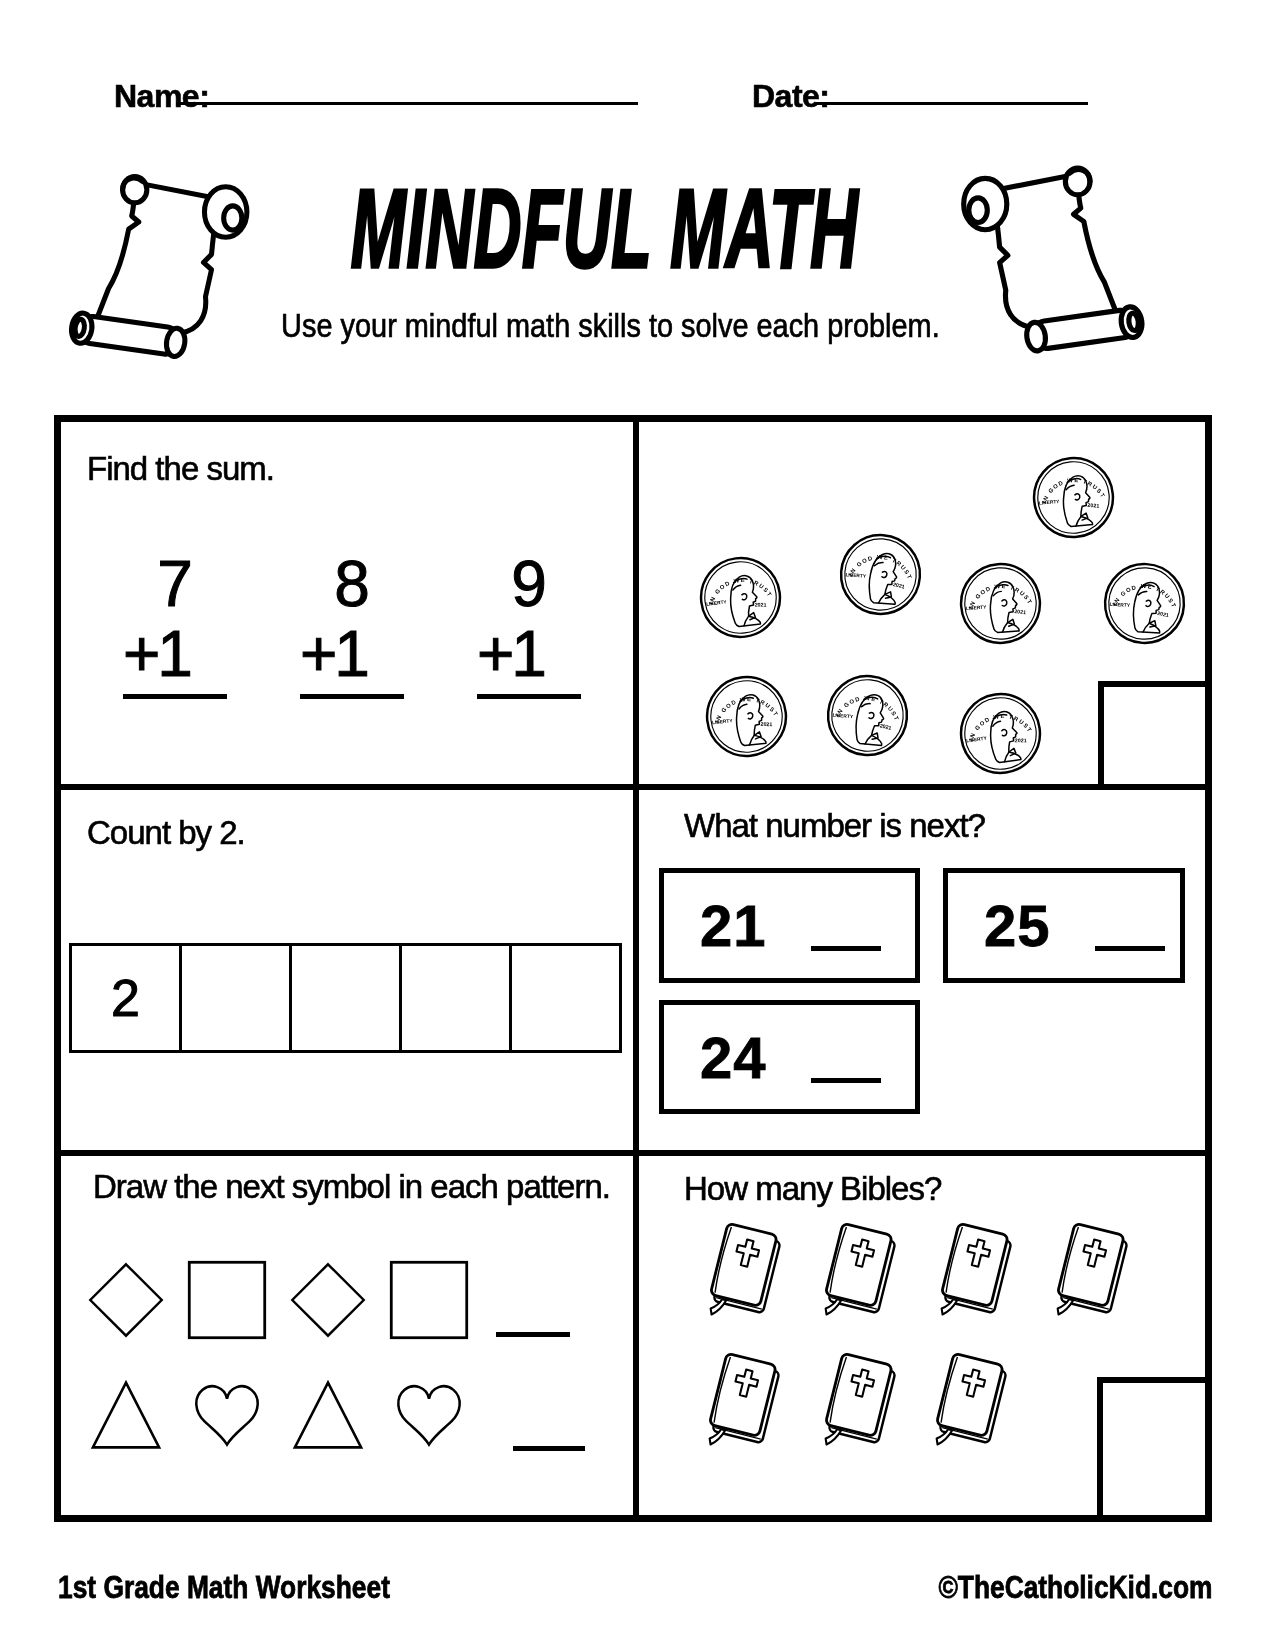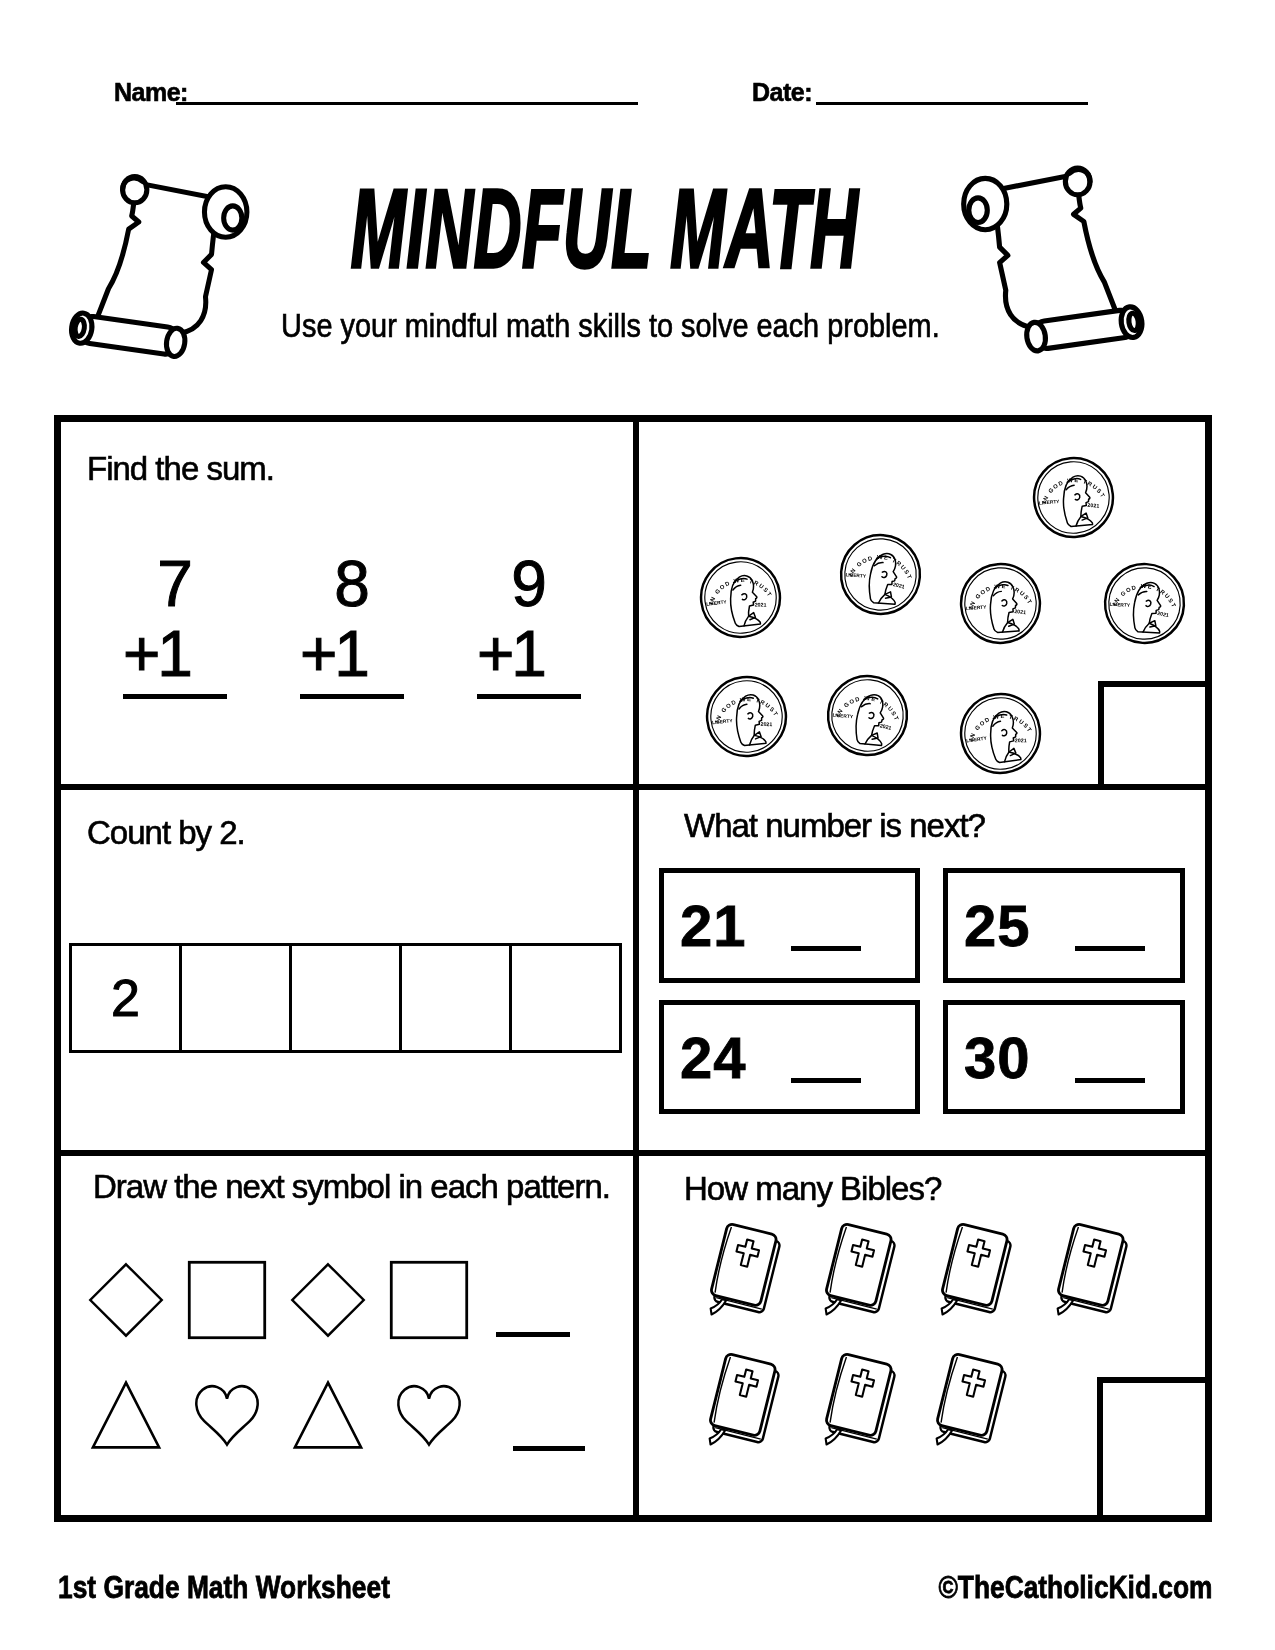--- a/index.html
+++ b/index.html
@@ -1,21 +1,21 @@
 <!DOCTYPE html>
 <html><head>
 <meta charset="utf-8">
 <style>
   * { margin:0; padding:0; box-sizing:border-box; }
   html,body { width:1275px; height:1650px; background:#fff; position:relative;
     font-family:"Liberation Sans", sans-serif; color:#000; overflow:hidden; }
   .abs { position:absolute; }
 
   
-  .hdr-label { font-size:25px; font-weight:900; letter-spacing:-0.5px;text-align:center;
+  .hdr-label { font-size:32px; font-weight:900; letter-spacing:-0.5px;text-align:center;
     -webkit-text-stroke:0.6px #000; }
   .write-line { border-bottom:3px solid #000; height:26px; }
 
   
   .title-wrap { left:0; top:178px; width:1210px; text-align:center;font-style:italic; }
   .title-main { display:inline-block; font-size:100px; font-weight:900; line-height:1;
     letter-spacing:1px; -webkit-text-stroke:3px #000;
     transform:scale(0.66,1.12); transform-origin:center; white-space:nowrap; }
   .subtitle-wrap { left:0; top:306px; width:1220px; text-align:center; }
   .subtitle { display:inline-block; font-size:34px; font-weight:500;
@@ -56,21 +56,21 @@
 
   
   .cboxes { position:absolute; left:8px; top:153px; display:flex; }
   .cbox { width:113px; height:110px; border:3px solid #000; margin-left:-3px;
     display:flex; align-items:center; justify-content:center;
     font-size:52px; font-weight:500; -webkit-text-stroke:1px #000; }
   .cbox:first-child { margin-left:0; }
 
   
   .numbox { position:absolute; border:5px solid #000; display:flex;
-    align-items:center; padding-left:16px; }
+    align-items:center; padding-left:36px; }
   .numval { font-size:58px; font-weight:700; -webkit-text-stroke:0.8px #000;
     letter-spacing:1px; }
   .nblank { width:70px; height:5px; background:#000; margin-left:44px; margin-top:46px; }
 
   
   .shape-row { position:absolute; left:14px; display:flex; align-items:center; }
   .slot { width:101px; display:flex; align-items:center; justify-content:center; }
   .pblank { height:5px; background:#000; }
 
   
@@ -241,24 +241,20 @@
       <span class="nblank"></span>
     </div>
     <div class="numbox" style="left:304px; top:78px; width:242px; height:115px">
       <span class="numval">25</span>
       <span class="nblank"></span>
     </div>
     <div class="numbox" style="left:20px; top:210px; width:261px; height:114px">
       <span class="numval">24</span>
       <span class="nblank"></span>
     </div>
-    <div class="numbox" style="left:304px; top:210px; width:242px; height:114px">
-      <span class="numval">30</span>
-      <span class="nblank"></span>
-    </div>
   </div>
 
   <div class="cell c5">
     <div class="h" style="left:32px; top:12px">Draw the next symbol in each pattern.</div>
     <div class="shape-row" style="top:94px; height:100px">
       <span class="slot">
           <svg class="shape-svg" width="76" height="96" preserveAspectRatio="none">
             <use href="#shape-diamond"></use>
           </svg>
         </span>

